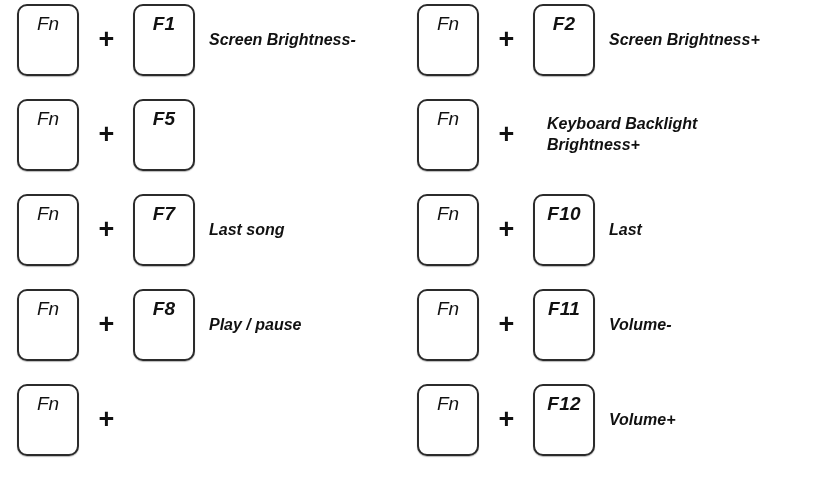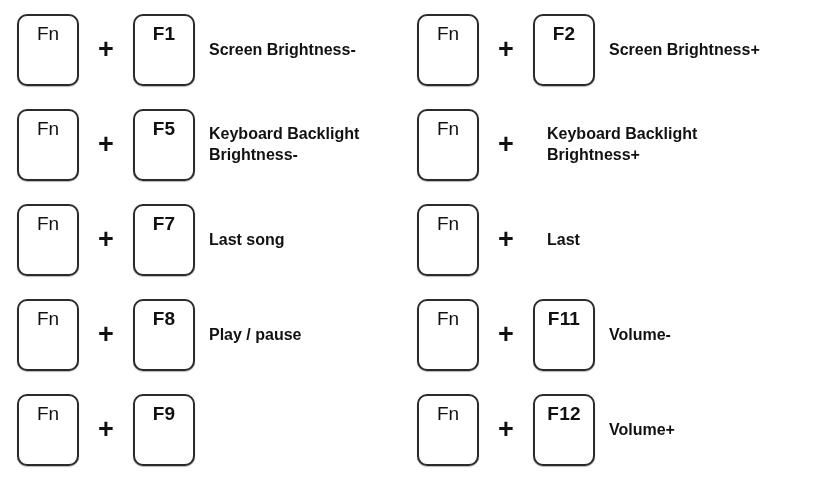--- a/index.html
+++ b/index.html
@@ -7,21 +7,22 @@
     width: 814px; height: 481px;
     background: #ffffff;
     color: #111111;
     font-family: "Liberation Sans", sans-serif;
     overflow: hidden;
   }
   .page {
     width: 784px; height: 481px;
     display: grid;
     grid-template-columns: 407px 407px;
-    padding-top: 14px;
+    padding-top: 4px;
+    font-style: italic;
   }
   .col {
     display: flex;
     flex-direction: column;
     gap: 23px;
   }
   .col-left  { padding-left: 17px; }
   .col-right { padding-left: 10px; }
   .combo-row {
     display: flex;
@@ -77,21 +78,20 @@
   </div>
 
   <div class="combo-row">
     <div class="keycap modkey">
       <span class="modifier-label">Fn</span>
     </div>
     <div class="plus">+</div>
     <div class="keycap fkey">
       <span class="fkey-label">F5</span>
     </div>
-    <div class="action">Keyboard Backlight Brightness-</div>
   </div>
 
   <div class="combo-row">
     <div class="keycap modkey">
       <span class="modifier-label">Fn</span>
     </div>
     <div class="plus">+</div>
     <div class="keycap fkey">
       <span class="fkey-label">F7</span>
     </div>
@@ -107,23 +107,20 @@
       <span class="fkey-label">F8</span>
     </div>
     <div class="action">Play / pause</div>
   </div>
 
   <div class="combo-row">
     <div class="keycap modkey">
       <span class="modifier-label">Fn</span>
     </div>
     <div class="plus">+</div>
-    <div class="keycap fkey">
-      <span class="fkey-label">F9</span>
-    </div>
   </div>
 </div>
   <div class="col col-right">
   <div class="combo-row">
     <div class="keycap modkey">
       <span class="modifier-label">Fn</span>
     </div>
     <div class="plus">+</div>
     <div class="keycap fkey">
       <span class="fkey-label">F2</span>
@@ -137,20 +134,23 @@
     </div>
     <div class="plus">+</div>
     <div class="action">Keyboard Backlight Brightness+</div>
   </div>
 
   <div class="combo-row">
     <div class="keycap modkey">
       <span class="modifier-label">Fn</span>
     </div>
     <div class="plus">+</div>
+    <div class="keycap fkey">
+      <span class="fkey-label">F10</span>
+    </div>
     <div class="action">Last</div>
   </div>
 
   <div class="combo-row">
     <div class="keycap modkey">
       <span class="modifier-label">Fn</span>
     </div>
     <div class="plus">+</div>
     <div class="keycap fkey">
       <span class="fkey-label">F11</span>

